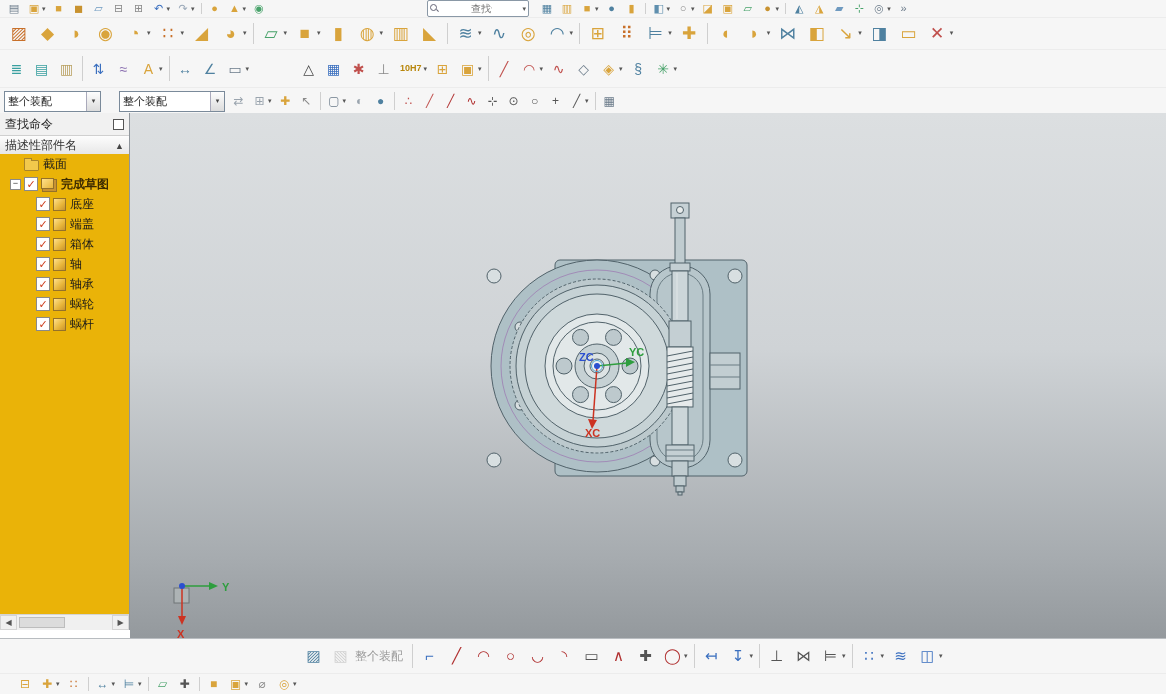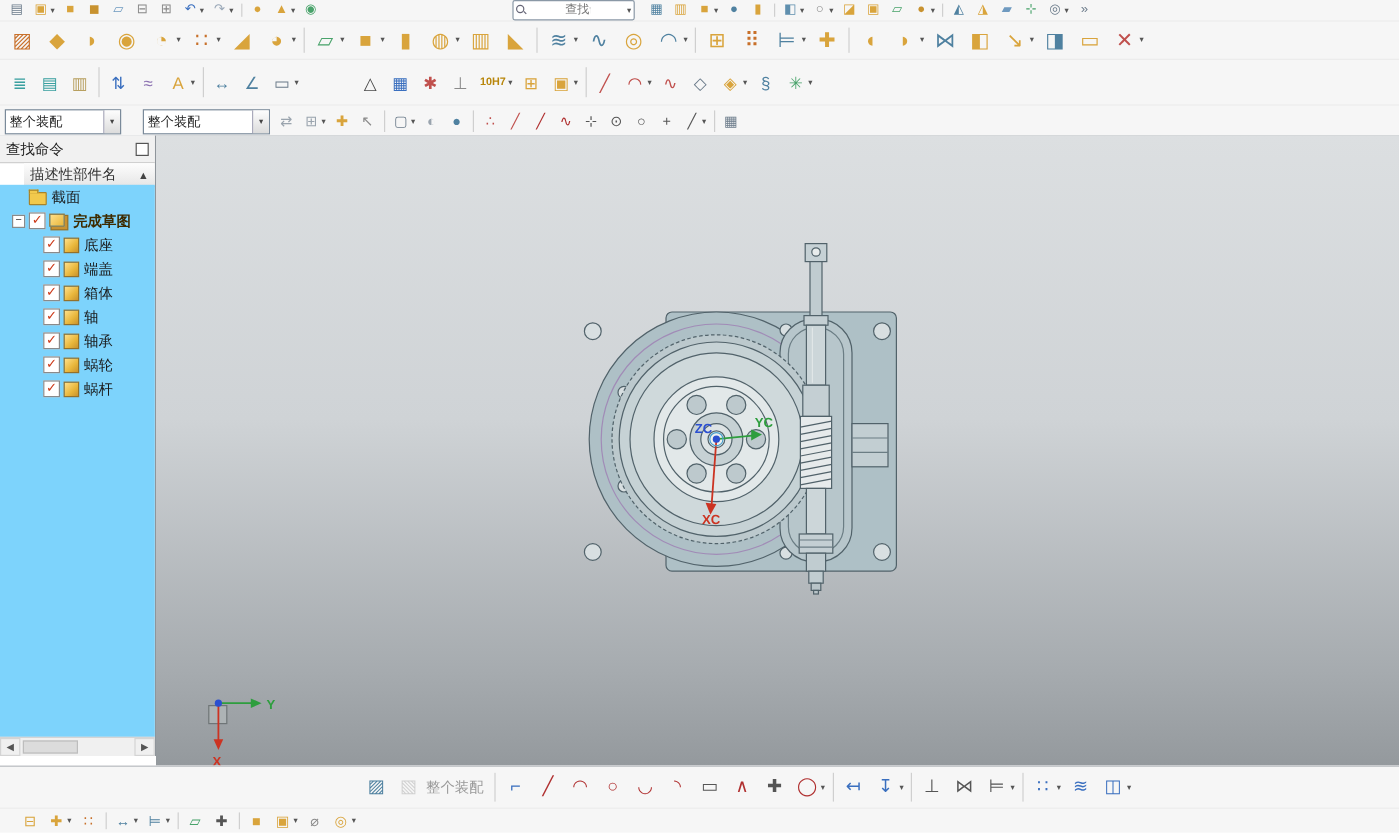--- a/index.html
+++ b/index.html
@@ -45,24 +45,24 @@
     background:linear-gradient(#fdfdfd,#dcdcdc);border-left:1px solid #aab;font-size:7px;color:#444;}
   .combo.filter{width:95px;}
   .combo.scope{width:104px;margin-left:15px;}
 
   
   .panel{position:absolute;top:113px;left:0;width:130px;height:517px;background:#fff;border-right:1px solid #8f959b;box-sizing:border-box;}
   .ptitle{height:22px;display:flex;align-items:center;padding:0 5px;background:#f1f1f1;border-bottom:1px solid #d0d0d0;color:#222;}
   .ptitle .t{flex:1;font-size:12px;}
   .pin{width:9px;height:9px;border:1px solid #555;background:#fff;}
   .colhdr{height:19px;display:flex;align-items:center;padding:0 5px;
-    background:linear-gradient(#fdfdfd,#e6e6e6);border-bottom:1px solid #c4c4c4;color:#333;margin-left:20px;}
+    background:linear-gradient(#fdfdfd,#e6e6e6);border-bottom:1px solid #c4c4c4;color:#333;}
   .colhdr .t{flex:1;font-size:12px;}
   .colhdr .sort{font-size:9px;color:#444;}
-  .tree{position:absolute;top:41px;left:0;right:0;bottom:15px;overflow:hidden;background:#7dd3fc;}
+  .tree{position:absolute;top:41px;left:0;right:0;bottom:15px;overflow:hidden;background:#eab308;}
   .trow{display:flex;align-items:center;height:20px;white-space:nowrap;}
   .lvl0{padding-left:10px;}
   .lvl1{padding-left:24px;}
   .lvl2{padding-left:36px;}
   .expander{width:9px;height:9px;border:1px solid #8a8a8a;background:#fff;font-size:9px;line-height:7px;
     text-align:center;margin-right:3px;color:#333;flex:none;}
   .cb{width:12px;height:12px;border:1px solid #8a8a8a;background:#fff;display:inline-flex;align-items:center;
     justify-content:center;margin-right:3px;flex:none;}
   .ck{color:#cc3a1a;font-size:11px;font-weight:bold;line-height:1;}
   .ti{flex:none;display:inline-block;}

